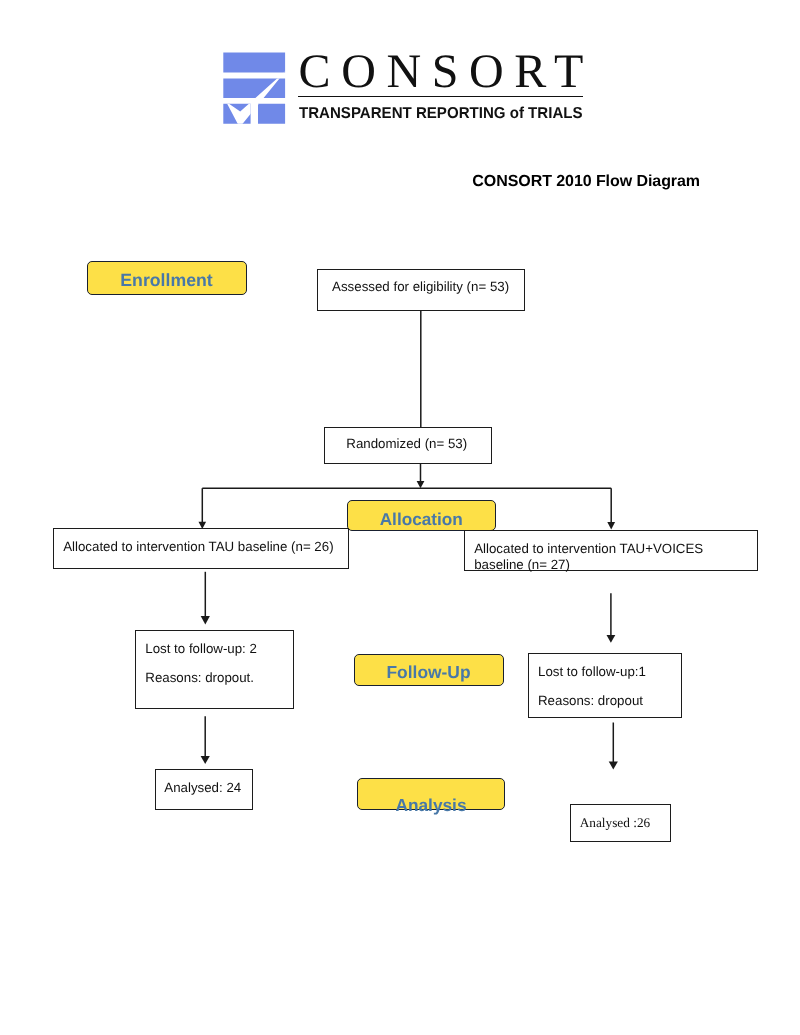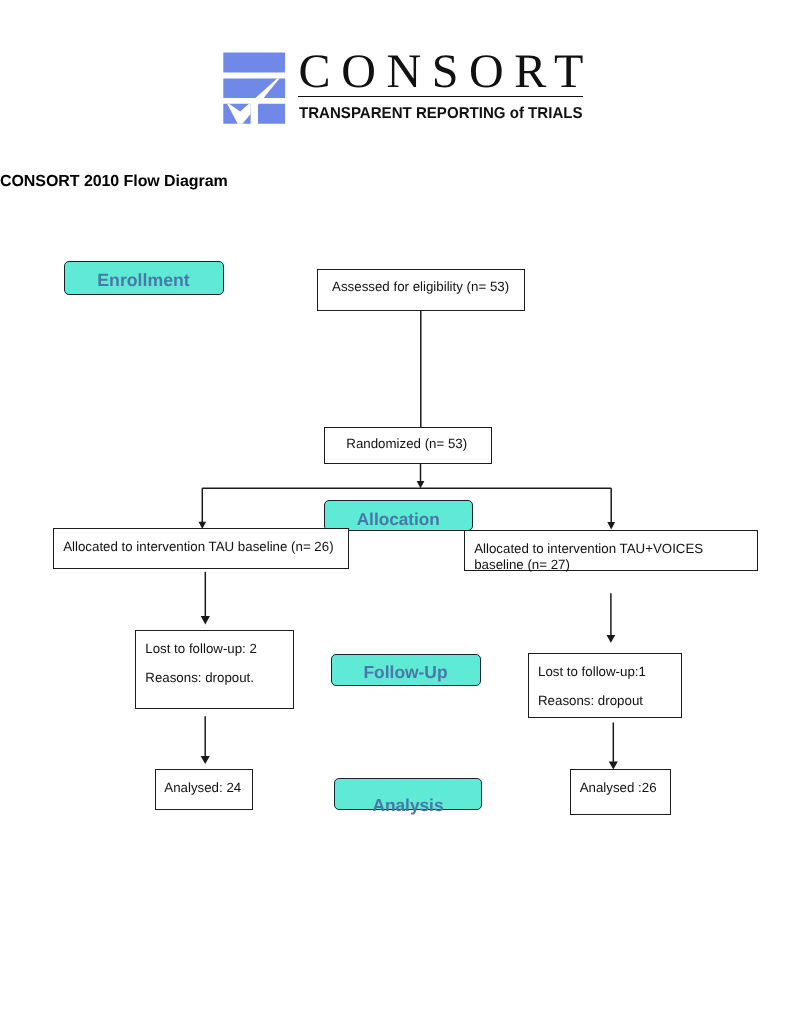--- a/index.html
+++ b/index.html
@@ -48,71 +48,72 @@
     letter-spacing: 0px;
     color: #111111;
     white-space: nowrap;
     transform: scaleX(0.954);
     transform-origin: left top;
   }
 
   
   #doc-title {
     left: 0px; top: 173.1px; width: 700px;
-    text-align: left;
+    text-align: right;
     font-weight: bold;
     font-size: 16px;
     color: #000000;
     letter-spacing: -0.07px;
   }
 
   
   .box {
     border: 1.4px solid #1c1c1c;
     background: #ffffff;
     box-sizing: border-box;
     font-size: 13.3px;
     color: #111111;
     line-height: 15px;
   }
   .box .txt { position: absolute; }
 
   
   .badge {
     border: 1.7px solid #19202f;
-    background: #5eead4;
+    background: #fde047;
     border-radius: 5px;
     box-sizing: border-box;
     color: #4878a8;
     font-weight: bold;
     text-align: center;
     display: flex;
     align-items: center;
     justify-content: center;
     line-height: 1;
+    margin-left: 23px;
   }
 
   
   #connectors { left: 0; top: 0; pointer-events: none; }
 
   
   #badge-enrollment { left: 63.5px;  top: 260.5px; width: 160px; height: 34.5px; font-size: 17.7px; padding-top: 7px; }
   #badge-allocation { left: 324px;   top: 499.5px; width: 148.5px; height: 31.5px; font-size: 17.2px; padding-top: 8px; }
   #badge-followup   { left: 330.5px; top: 653.5px; width: 150px; height: 32.5px; font-size: 17.4px; padding-top: 6px; }
   #badge-analysis   { left: 334px;   top: 778px;   width: 148px; height: 31.5px; font-size: 17.3px; padding-top: 23px; }
 
   
   #box-assessed       { left: 316.5px; top: 268.5px; width: 208px;   height: 42px; }
   #box-randomized     { left: 324px;   top: 427px;   width: 168px;   height: 37px; }
   #box-alloc-left     { left: 53px;    top: 528px;   width: 295.5px; height: 40.5px; }
   #box-alloc-right    { left: 463.5px; top: 530px;   width: 294.5px; height: 41px; }
   #box-lost-left      { left: 134.5px; top: 630px;   width: 159px;   height: 78.5px; }
   #box-lost-right     { left: 527.5px; top: 653px;   width: 154px; height: 64.5px; }
   #box-analysed-left  { left: 154.5px; top: 768.5px; width: 98.5px;  height: 41px; }
-  #box-analysed-right { left: 569.5px; top: 769px;   width: 101px;   height: 46px; }
+  #box-analysed-right { left: 569.5px; top: 804px;   width: 101px;   height: 38px; font-family: Liberation Serif, serif; }
 
   
   #box-assessed .txt       { left: 14.6px;  top: 9.1px; }
   #box-randomized .txt     { left: 21.3px;  top: 8.0px; }
   #box-alloc-left .txt     { left: 9.2px;   top: 10.0px; }
   #box-alloc-right [data-name="node-allocated-right-line-1"] { left: 9.7px; top: 10.2px; }
   #box-alloc-right [data-name="node-allocated-right-line-2"] { left: 9.7px; top: 25.5px; }
   #box-lost-left [data-name="node-lost-left-line-1"]   { left: 9.8px; top: 9.7px; }
   #box-lost-left [data-name="node-lost-left-line-2"]   { left: 9.8px; top: 39.1px; }
   #box-lost-right [data-name="node-lost-right-line-1"] { left: 9.5px; top: 9.9px; }

